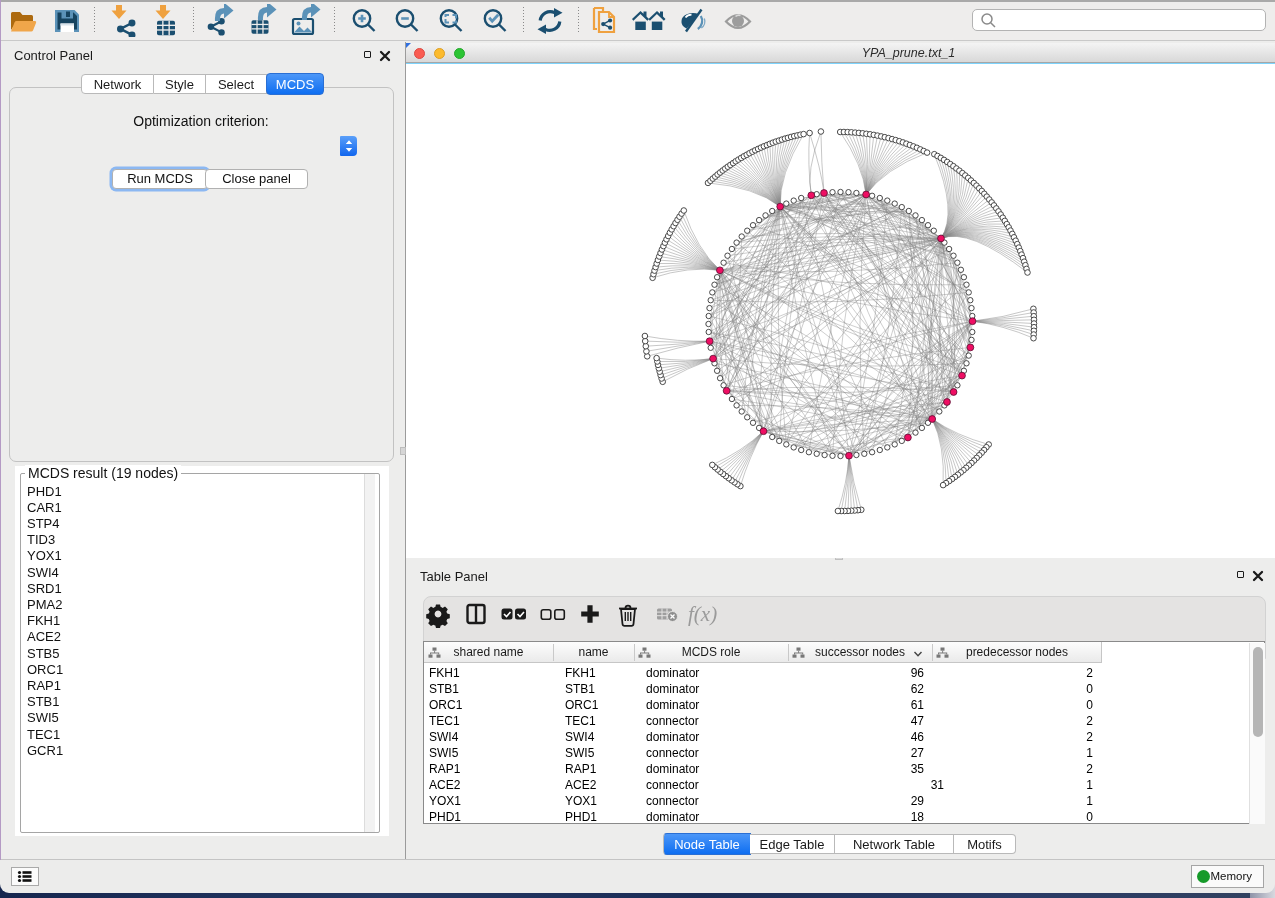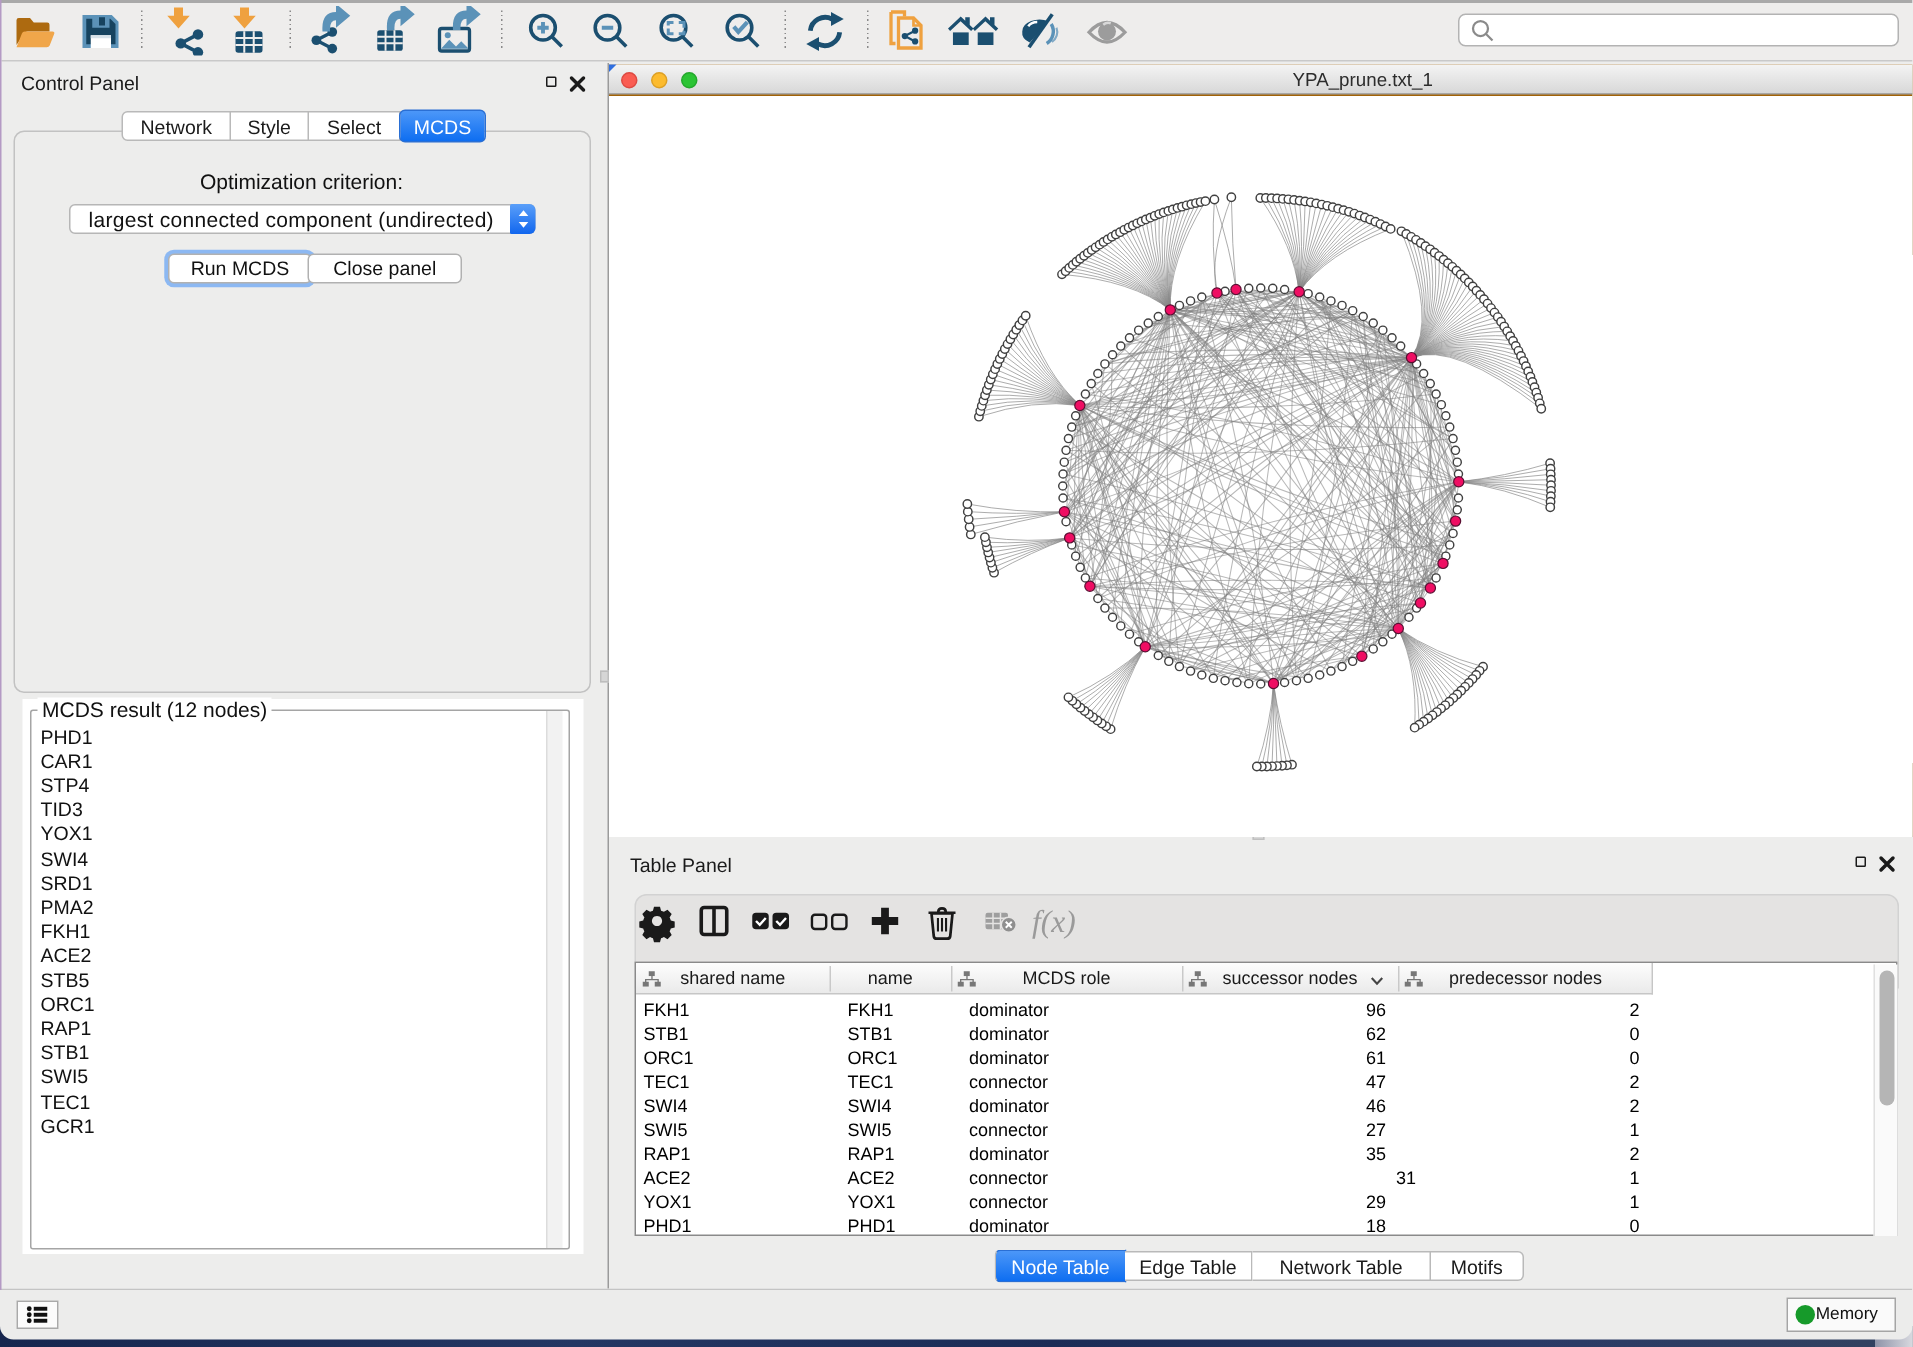--- a/index.html
+++ b/index.html
@@ -34,21 +34,21 @@
 #closebtn { left:204px; top:127px; width:103px; }
 
 #mcds-white { left:14px; top:424px; width:374px; height:370px; background:#fff; }
 #mcds-border { left:19px; top:431px; width:360px; height:360px; border:1px solid #a5a5a5; border-radius:2px; }
 #mcds-title { left:24px; top:423px; font-size:14px; color:#111; background:#fff; padding:0 3px; }
 #mcds-list { left:26px; top:441.5px; font-size:13px; color:#111; line-height:16.2px; }
 #mcds-sb { left:363px; top:432px; width:11px; height:358px; background:#f2f2f2; border-left:1px solid #dcdcdc; }
 
 #netsplit { left:405px; top:42px; width:1px; height:817px; background:#9b9b9b; }
 #nethandle { left:400px; top:447px; width:6px; height:8px; background:#d6d6d6; border:1px solid #bdbdbd; }
-#net { left:406px; top:43px; width:869px; height:515px; background:#a16207; border-bottom:1px solid #b5b5b5; }
+#net { left:406px; top:43px; width:869px; height:515px; background:#7dd3fc; border-bottom:1px solid #b5b5b5;font-style:italic; }
 #titlebar { left:0; top:0; width:869px; height:20px;
   background:linear-gradient(#f4f4f4, #d8d8d8); border-bottom:1px solid #a6a6a6; }
 #titlebar .tl { position:absolute; top:4.5px; width:11px; height:11px; border-radius:50%; }
 #nettitle { position:absolute; left:68px; top:3px; width:869px; text-align:center; font-size:12.5px; color:#2c2c2c; }
 #bluecorner { left:0px; top:0px; width:0px; height:0px; border-top:5px solid #2f6fe0; border-right:5px solid transparent; }
 #canvas { left:0; top:21px; width:869px; height:494px; background:#fff; }
 
 #tp { left:406px; top:560px; width:869px; height:299px; background:#ededec; }
 #tp-title { left:14px; top:9px; font-size:13px; color:#1a1a1a; position:absolute; }
 #tp-float { left:831px; top:11px; width:7px; height:7px; border:1.5px solid #1a1a1a; border-radius:1px; position:absolute;}
@@ -242,30 +242,29 @@
       <path d="M2 2 L10 10 M10 2 L2 10" stroke="#1a1a1a" stroke-width="2.3" stroke-linecap="round"></path>
     </svg>
   <div class="abs" id="cp-frame"></div>
   <div id="tabs" class="abs">
     <div class="tab" style="width:73px;">Network</div>
     <div class="tab" style="width:52px;">Style</div>
     <div class="tab" style="width:61px;">Select</div>
     <div class="tab tabsel" style="width:58px;">MCDS</div>
   </div>
   <div class="abs" id="optlabel">Optimization criterion:</div>
-  <div class="abs" id="dropdown">largest connected component (undirected)</div>
   <div class="abs" id="stepper"><svg width="18" height="20" viewBox="0 0 18 20">
         <path d="M9 4.2 L12.2 8 H5.8 Z M9 15.8 L5.8 12 H12.2 Z" fill="#fff"></path>
       </svg></div>
   <div class="btn" id="runbtn">Run MCDS</div>
   <div class="btn" id="closebtn">Close panel</div>
   <div class="abs" id="mcds-white"></div>
   <div class="abs" id="mcds-border"></div>
   <div class="abs" id="mcds-sb"></div>
-  <div class="abs" id="mcds-title">MCDS result (12 nodes)</div>
+  <div class="abs" id="mcds-title">MCDS result (19 nodes)</div>
   <div class="abs" id="mcds-list">PHD1<br>CAR1<br>STP4<br>TID3<br>YOX1<br>SWI4<br>SRD1<br>PMA2<br>FKH1<br>ACE2<br>STB5<br>ORC1<br>RAP1<br>STB1<br>SWI5<br>TEC1<br>GCR1</div>
 </div>
 <div class="abs" id="netsplit"></div>
 <div class="abs" id="nethandle"></div>
 <div class="abs" style="left:835px;top:553px;width:8px;height:7px;background:#d8d8d8;border:1px solid #c0c0c0;"></div>
 <div class="abs" id="net">
   <div class="abs" id="titlebar">
     <div class="abs" id="bluecorner"></div>
     <div class="tl" style="left:8px;background:#fa5c52;border:0.5px solid #dd4a42;"></div>
     <div class="tl" style="left:28px;background:#fcbb2e;border:0.5px solid #dda025;"></div>

